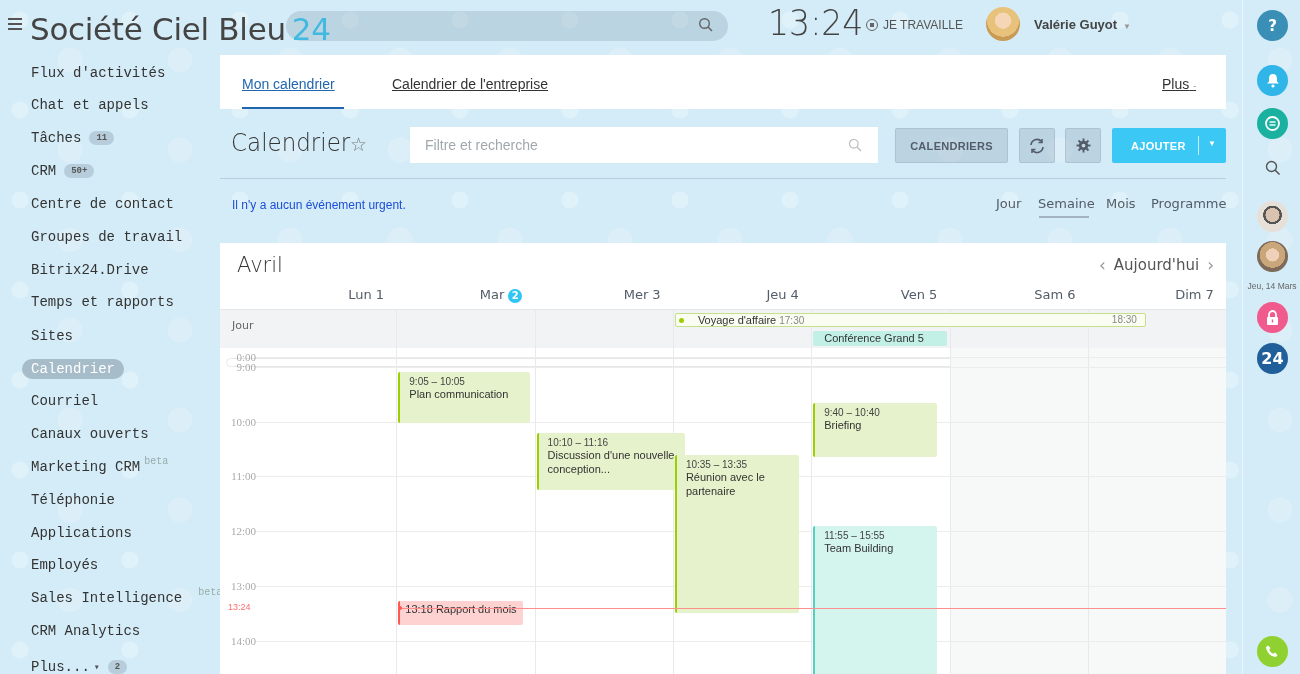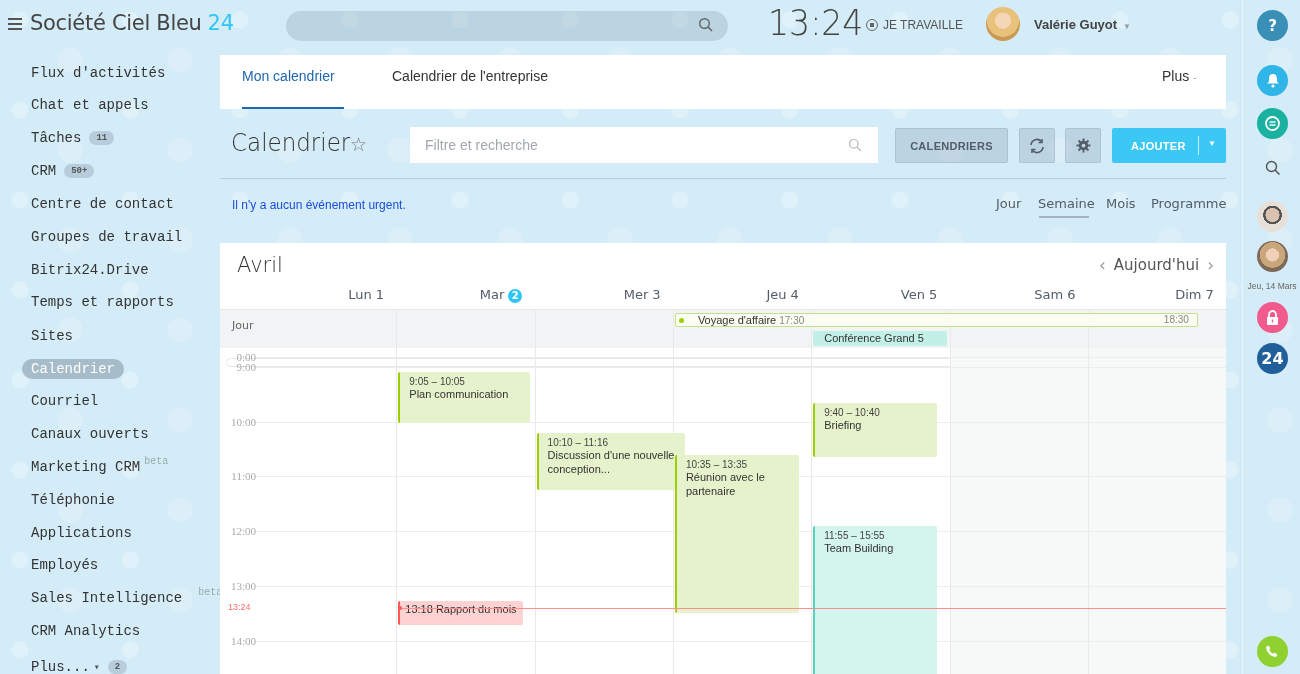--- a/index.html
+++ b/index.html
@@ -15,21 +15,21 @@
     background-image:
       radial-gradient(circle at 20px 20px, rgba(255,255,255,0.25) 8px, transparent 9px),
       radial-gradient(circle at 70px 60px, rgba(255,255,255,0.18) 12px, transparent 13px);
     background-size: 110px 90px;
     pointer-events: none;
   }
   
   .topbar { position: absolute; left: 0; top: 0; width: 1240px; height: 52px; }
   .burger { position: absolute; left: 8px; top: 18px; width: 14px; height: 12px; }
   .burger span { display:block; height: 1.5px; background:#555; margin-bottom: 3.5px; }
-  .logo { position: absolute; left: 30px; top: 11px; font-size: 21px; color: #444; font-family: "DejaVu Sans", sans-serif; letter-spacing: -0.3px; }
+  .logo { position: absolute; left: 30px; top: 11px; font-size: 31px; color: #444; font-family: "DejaVu Sans", sans-serif; letter-spacing: -0.3px; }
   .logo .num { color: #2fc6f6; margin-left: 6px; }
   .search-top {
     position: absolute; left: 286px; top: 11px; width: 442px; height: 30px;
     background: rgba(120,150,170,0.28); border-radius: 16px;
     font-family: "Liberation Sans", sans-serif; font-size: 13.5px; color: #444;
     padding: 7px 16px;
   }
   .search-top .ic { position: absolute; right: 14px; top: 6px; }
   .clock { position: absolute; left: 768px; top: 2px; font-size: 36px; font-weight: 200; color: #444; font-family: "DejaVu Sans", sans-serif; letter-spacing: 0px; transform: scaleX(0.92); transform-origin: left; }
   .work-status { position: absolute; left: 866px; top: 18px; font-size: 12px; color: #555; font-family: "Liberation Sans", sans-serif; display:flex; align-items:center; gap: 5px; }
@@ -48,21 +48,21 @@
   .nav-item.active { left: 22px; background: rgba(110,130,145,0.45); color: #fff; border-radius: 12px; padding: 2px 9px; }
 
   
   .rightbar { position: absolute; left: 1242px; top: 0; width: 58px; height: 674px; border-left: 1px solid rgba(255,255,255,0.5); }
   .rb-btn { position: absolute; left: 14px; width: 31px; height: 31px; border-radius: 50%; display:flex; align-items:center; justify-content:center; color:#fff; font-weight:bold; font-size: 15px; }
   .rb-avatar { position: absolute; left: 14px; width: 31px; height: 31px; border-radius: 50%; }
   .rb-date { position: absolute; left: 0; top: 281px; width: 58px; text-align: center; font-size: 8.5px; color: #666; font-family: "Liberation Sans", sans-serif; }
 
   
   .tabs-bar { position: absolute; left: 220px; top: 55px; width: 1006px; height: 54px; background: #fff; }
-  .tab { position: absolute; top: 13px; font-size: 14px; color: #333; font-family: "Liberation Sans", sans-serif; }
+  .tab { position: absolute; top: 21px; font-size: 14px; color: #333; font-family: "Liberation Sans", sans-serif; text-decoration: underline; }
   .tab.active { color: #2067b0; }
   .tab-underline { position: absolute; left: 22px; top: 52px; width: 102px; height: 2px; background: #2067b0; }
 
   .page-title { position: absolute; left: 231px; top: 128px; font-size: 25px; font-weight: 200; color: #333; font-family: "DejaVu Sans", sans-serif; transform: scaleX(0.92); transform-origin: left; }
   .star { position: absolute; left: 350px; top: 133px; font-size: 19px; color: #777; }
   .filter { position: absolute; left: 410px; top: 127px; width: 468px; height: 36px; background: #fff; font-family:"Liberation Sans", sans-serif; font-size: 14px; color: #a0a8ad; padding: 10px 15px; border: none; }
   .filter-ic { position: absolute; left: 848px; top: 137px; }
   .btn-gray { position: absolute; top: 128px; height: 35px; background: rgba(160,185,200,0.45); border: 1px solid rgba(150,170,185,0.4); border-radius: 2px; display:flex; align-items:center; justify-content:center; color:#535c69; font-family: "Liberation Sans", sans-serif; }
   .btn-cal { left: 895px; width: 113px; font-size: 11px; font-weight:bold; letter-spacing: 0.3px; }
   .btn-sync { left: 1019px; width: 36px; }
@@ -333,21 +333,21 @@
     <div class="hline" style="top: 178.7px;"></div>
     <div class="hour-lbl" style="top: 172.7px;">10:00</div>
     <div class="hline" style="top: 233.4px;"></div>
     <div class="hour-lbl" style="top: 227.4px;">11:00</div>
     <div class="hline" style="top: 288.1px;"></div>
     <div class="hour-lbl" style="top: 282.1px;">12:00</div>
     <div class="hline" style="top: 342.8px;"></div>
     <div class="hour-lbl" style="top: 336.8px;">13:00</div>
     <div class="hline" style="top: 397.5px;"></div>
     <div class="hour-lbl" style="top: 391.5px;">14:00</div>
-    <div class="voyage" style="left: 454.9px; width: 523px; padding-left: 22px;"><span class="dot"></span><span>Voyage d'affaire</span><span class="st">17:30</span><span class="et">18:30</span></div>
+    <div class="voyage" style="left: 454.9px; width: 471px; padding-left: 22px;"><span class="dot"></span><span>Voyage d'affaire</span><span class="st">17:30</span><span class="et">18:30</span></div>
     <div class="conf" style="left: 593.2px;">Conférence Grand 5</div>
     <div class="ev green" style="left: 178.3px; width: 132px; top: 128.54px; height: 51.965px;"><span class="t">9:05 – 10:05</span><span>Plan communication</span></div>
     <div class="ev green" style="left: 316.6px; width: 148px; top: 189.64px; height: 57.435px;"><span class="t">10:10 – 11:16</span><span>Discussion d'une nouvelle conception...</span></div>
     <div class="ev green" style="left: 454.9px; width: 124.3px; top: 211.52px; height: 158.63px;"><span class="t">10:35 – 13:35</span><span>Réunion avec le partenaire</span></div>
     <div class="ev green" style="left: 593.2px; width: 124.3px; top: 159.555px; height: 54.7px;"><span class="t">9:40 – 10:40</span><span>Briefing</span></div>
     <div class="ev teal" style="left: 593.2px; width: 124.3px; top: 282.63px; height: 220.441px;"><span class="t">11:55 – 15:55</span><span>Team Building</span></div>
     <div class="ev red" style="left: 178.3px; width: 124.3px; top: 358.21px; height: 24px;"><span>13:18</span> <span>Rapport du mois</span></div>
     <div class="now-line" style="top: 364.68px;"></div>
     <div class="now-dot" style="top: 363.18px;"></div>
     <div class="now-lbl" style="top: 358.68px;">13:24</div>

